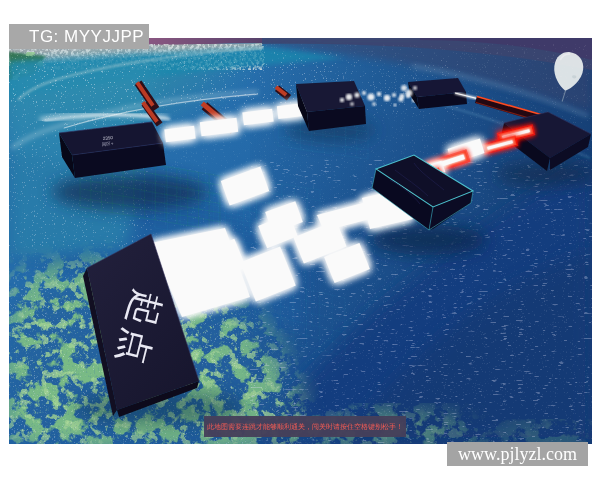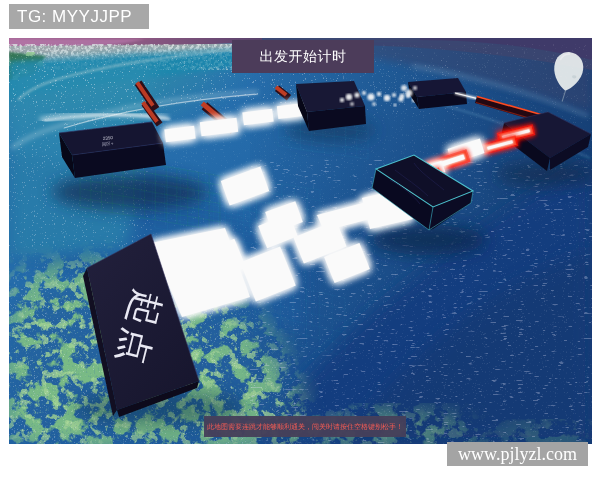--- a/index.html
+++ b/index.html
@@ -1,18 +1,18 @@
 <!DOCTYPE html>
 <html><head><meta charset="utf-8">
 <style>
 html,body{margin:0;padding:0;}
 body{width:600px;height:480px;background:#ffffff;position:relative;overflow:hidden;font-family:"Liberation Sans",sans-serif;}
 #game{position:absolute;left:9px;top:38px;width:583px;height:406px;overflow:hidden;background:#35618e;}
 #game svg{filter:saturate(1.28) brightness(0.98);}
-#tg{position:absolute;left:9px;top:4px;width:140px;height:25px;background:#a8a8a8;color:#fff;font-size:17px;line-height:25px;padding-left:8px;box-sizing:border-box;letter-spacing:0.5px;}
+#tg{position:absolute;left:9px;top:24px;width:140px;height:25px;background:#a8a8a8;color:#fff;font-size:17px;line-height:25px;padding-left:20px;box-sizing:border-box;letter-spacing:0.5px;}
 #banner{position:absolute;left:223px;top:2px;width:142px;height:33px;background:#4c3c5a;color:#fff;font-size:14px;line-height:33px;text-align:center;letter-spacing:0.5px;}
 #redbar{position:absolute;left:195px;top:378px;width:202px;height:21px;background:rgba(70,63,90,0.96);color:#f85c54;font-size:7px;line-height:21px;text-align:center;}
 #wm{position:absolute;left:447px;top:442px;width:141px;height:24px;background:#a4a4a4;color:#fff;font-size:18px;line-height:24px;text-align:center;font-family:Liberation Serif, serif;}
 </style></head>
 <body>
 <div id="game">
 <svg width="583" height="406" viewBox="9 38 583 406" xmlns="http://www.w3.org/2000/svg" style="position:absolute;left:0;top:0">
 <defs>
 <linearGradient id="oc" x1="0" y1="0" x2="1" y2="1">
  <stop offset="0" stop-color="#3f7fa5"></stop>
@@ -259,16 +259,15 @@
 <path d="M117.0,410.0 L199.0,381.0 L197.0,388.0 L119.0,417.0 Z" fill="#0d0b18"></path>
 <path d="M151,234 L87,268 M151,234 L199,381" stroke="#353254" stroke-width="1" opacity="0.6" fill="none"></path>
 <text x="0" y="0" font-size="36" fill="#eeeef6" font-family="Liberation Sans" transform="translate(137,288) rotate(104)" letter-spacing="3">起点</text>
 <g opacity="0.92" transform="rotate(7 568 70)">
         <path d="M554,68 C554,57 561,52 568,52 C576,52 583,58 583,68 C583,78 574,88 568,91 C562,88 554,78 554,68 Z" fill="#f1f4f4"></path>
         <path d="M559,61 C561,56 565,54 568,54" stroke="#fff" stroke-width="1.8" fill="none" opacity="0.9"></path>
         <path d="M568,91 L566,102" stroke="#c8d4d6" stroke-width="1" opacity="0.5"></path>
         <ellipse cx="575" cy="76" rx="2.2" ry="1.6" fill="#dde4e4"></ellipse>
       </g>
 </svg>
-<div id="banner">出发开始计时</div>
 <div id="redbar">此地图需要连跳才能够顺利通关，闯关时请按住空格键别松手！</div>
 </div>
 <div id="tg">TG: MYYJJPP</div>
 <div id="wm">www.pjlyzl.com</div>
 </body></html>

